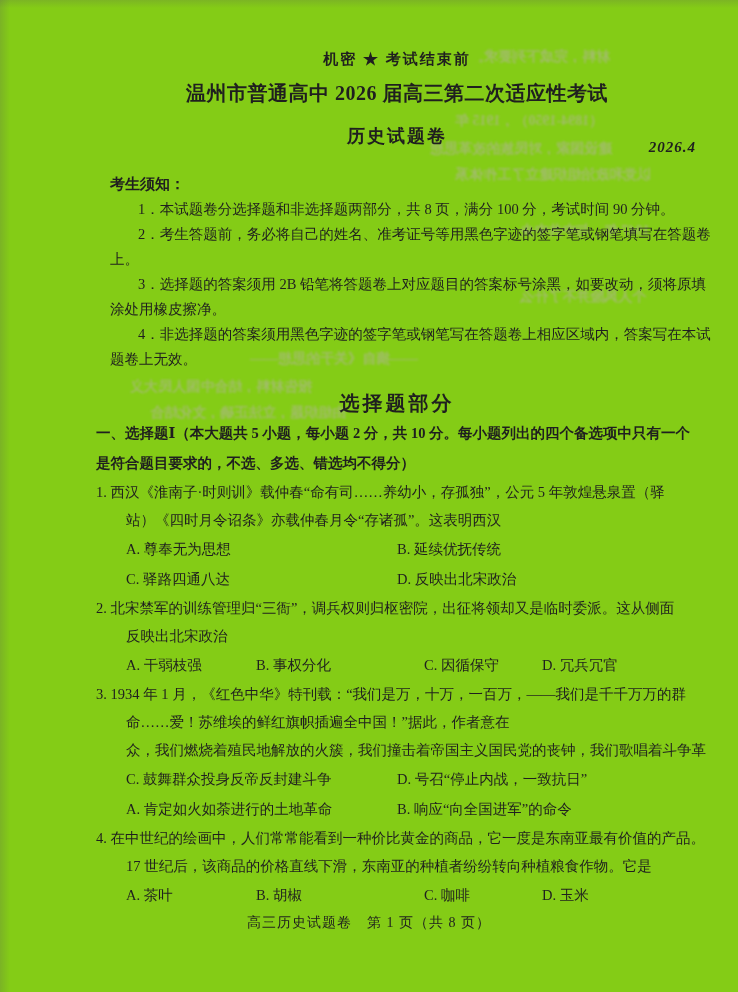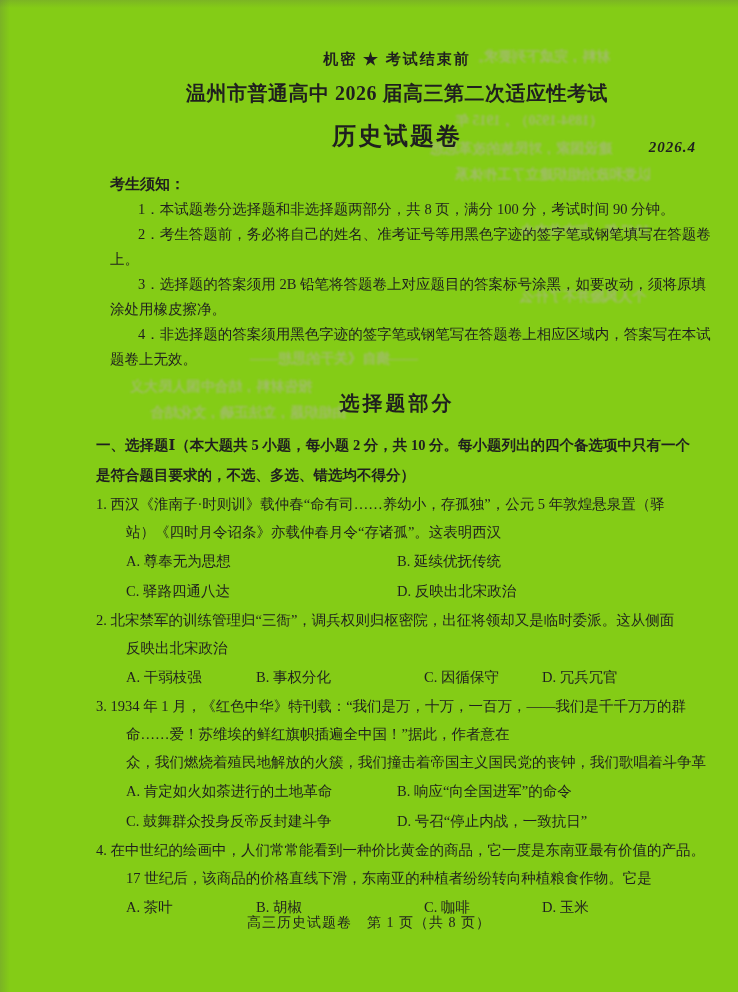--- a/index.html
+++ b/index.html
@@ -39,39 +39,39 @@
   .security-line{
     text-align:center;font-weight:bold;font-size:15px;
     height:22px;line-height:22px;margin-top:6px;letter-spacing:2px;
   }
   .exam-title{
     text-align:center;font-weight:bold;font-size:20px;
     height:28px;line-height:28px;margin-top:9px;letter-spacing:.5px;
   }
   .subject-row{position:relative;margin-top:7px;height:44px;}
   .paper-title{
-    text-align:center;font-weight:bold;font-size:24px;
+    text-align:center;font-weight:bold;font-size:18px;
     line-height:44px;letter-spacing:2px;
   }
   .paper-date{
     position:absolute;right:2px;bottom:0;font-weight:bold;font-size:15px;
     line-height:22px;letter-spacing:1px;font-style:italic;
   }
 
   .notice{margin-top:14px;margin-left:14px;font-size:14.5px;}
   .notice .l{height:25px;line-height:25px;white-space:nowrap;}
   .notice .head{font-weight:bold;font-size:15px;}
   .notice .ind{padding-left:28px;}
 
   .section-title{
     text-align:center;font-weight:bold;font-size:20px;
     margin-top:16px;height:30px;line-height:30px;letter-spacing:3px;
   }
 
-  .intro{margin-top:12px;font-weight:bold;font-size:14.5px;}
+  .intro{font-weight:bold;font-size:14.5px;}
   .intro .l{height:30px;line-height:30px;white-space:nowrap;}
 
   .questions{margin-top:0;font-size:14.5px;}
   .q{margin-top:0;}
   .q .l{height:28px;line-height:28px;white-space:nowrap;}
   .q .cont{padding-left:30px;}
   .opt-row{display:flex;padding-left:30px;height:30px;line-height:30px;white-space:nowrap;}
   .opt-row .c2{width:271px;}
   .opt-row .c4a{width:130px;}
   .opt-row .c4b{width:168px;}
@@ -150,26 +150,26 @@
           <span class="c4c">C. 因循保守</span>
           <span>D. 冗兵冗官</span>
         </div>
       </div>
 
       <div class="q">
         <div class="l">3. 1934 年 1 月，《红色中华》特刊载：“我们是万，十万，一百万，——我们是千千万万的群</div>
         <div class="l cont">命……爱！苏维埃的鲜红旗帜插遍全中国！”据此，作者意在</div>
         <div class="l cont">众，我们燃烧着殖民地解放的火簇，我们撞击着帝国主义国民党的丧钟，我们歌唱着斗争革</div>
         <div class="opt-row">
+          <span class="c2">C. 鼓舞群众投身反帝反封建斗争</span>
+          <span>D. 号召“停止内战，一致抗日”</span>
+        </div>
+        <div class="opt-row">
           <span class="c2">A. 肯定如火如荼进行的土地革命</span>
           <span>B. 响应“向全国进军”的命令</span>
-        </div>
-        <div class="opt-row">
-          <span class="c2">C. 鼓舞群众投身反帝反封建斗争</span>
-          <span>D. 号召“停止内战，一致抗日”</span>
         </div>
       </div>
 
       <div class="q">
         <div class="l">4. 在中世纪的绘画中，人们常常能看到一种价比黄金的商品，它一度是东南亚最有价值的产品。</div>
         <div class="l cont">17 世纪后，该商品的价格直线下滑，东南亚的种植者纷纷转向种植粮食作物。它是</div>
         <div class="opt-row">
           <span class="c4a">A. 茶叶</span>
           <span class="c4b">B. 胡椒</span>
           <span class="c4c">C. 咖啡</span>

